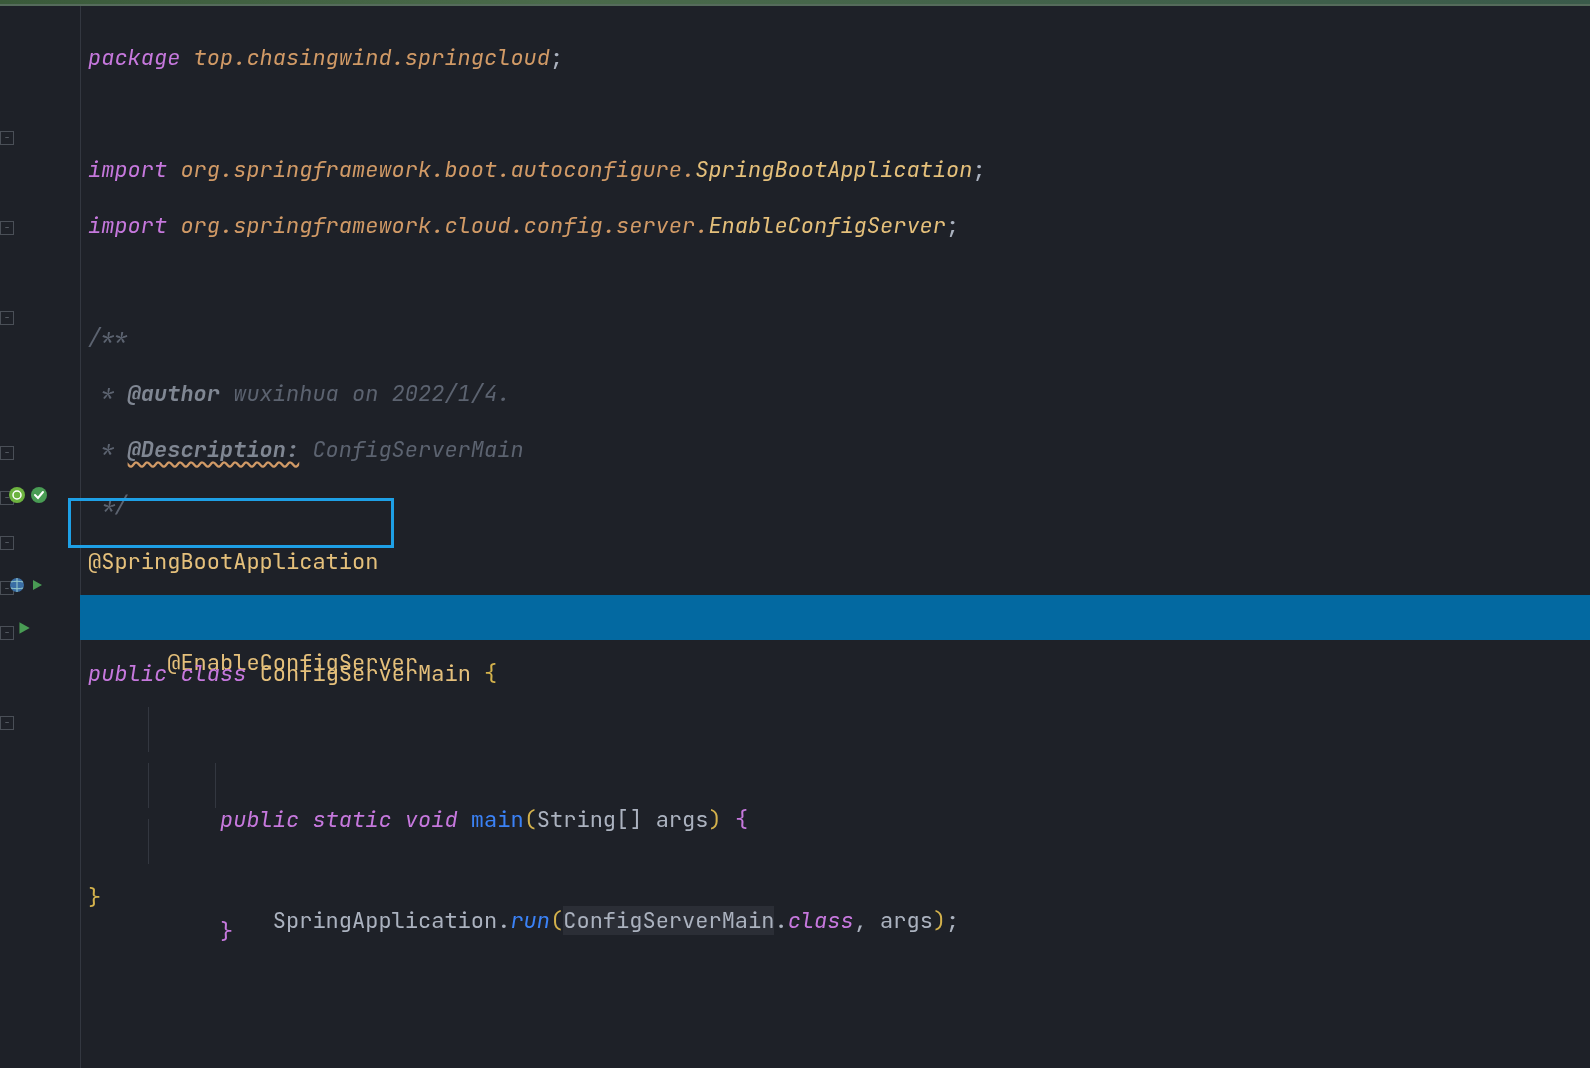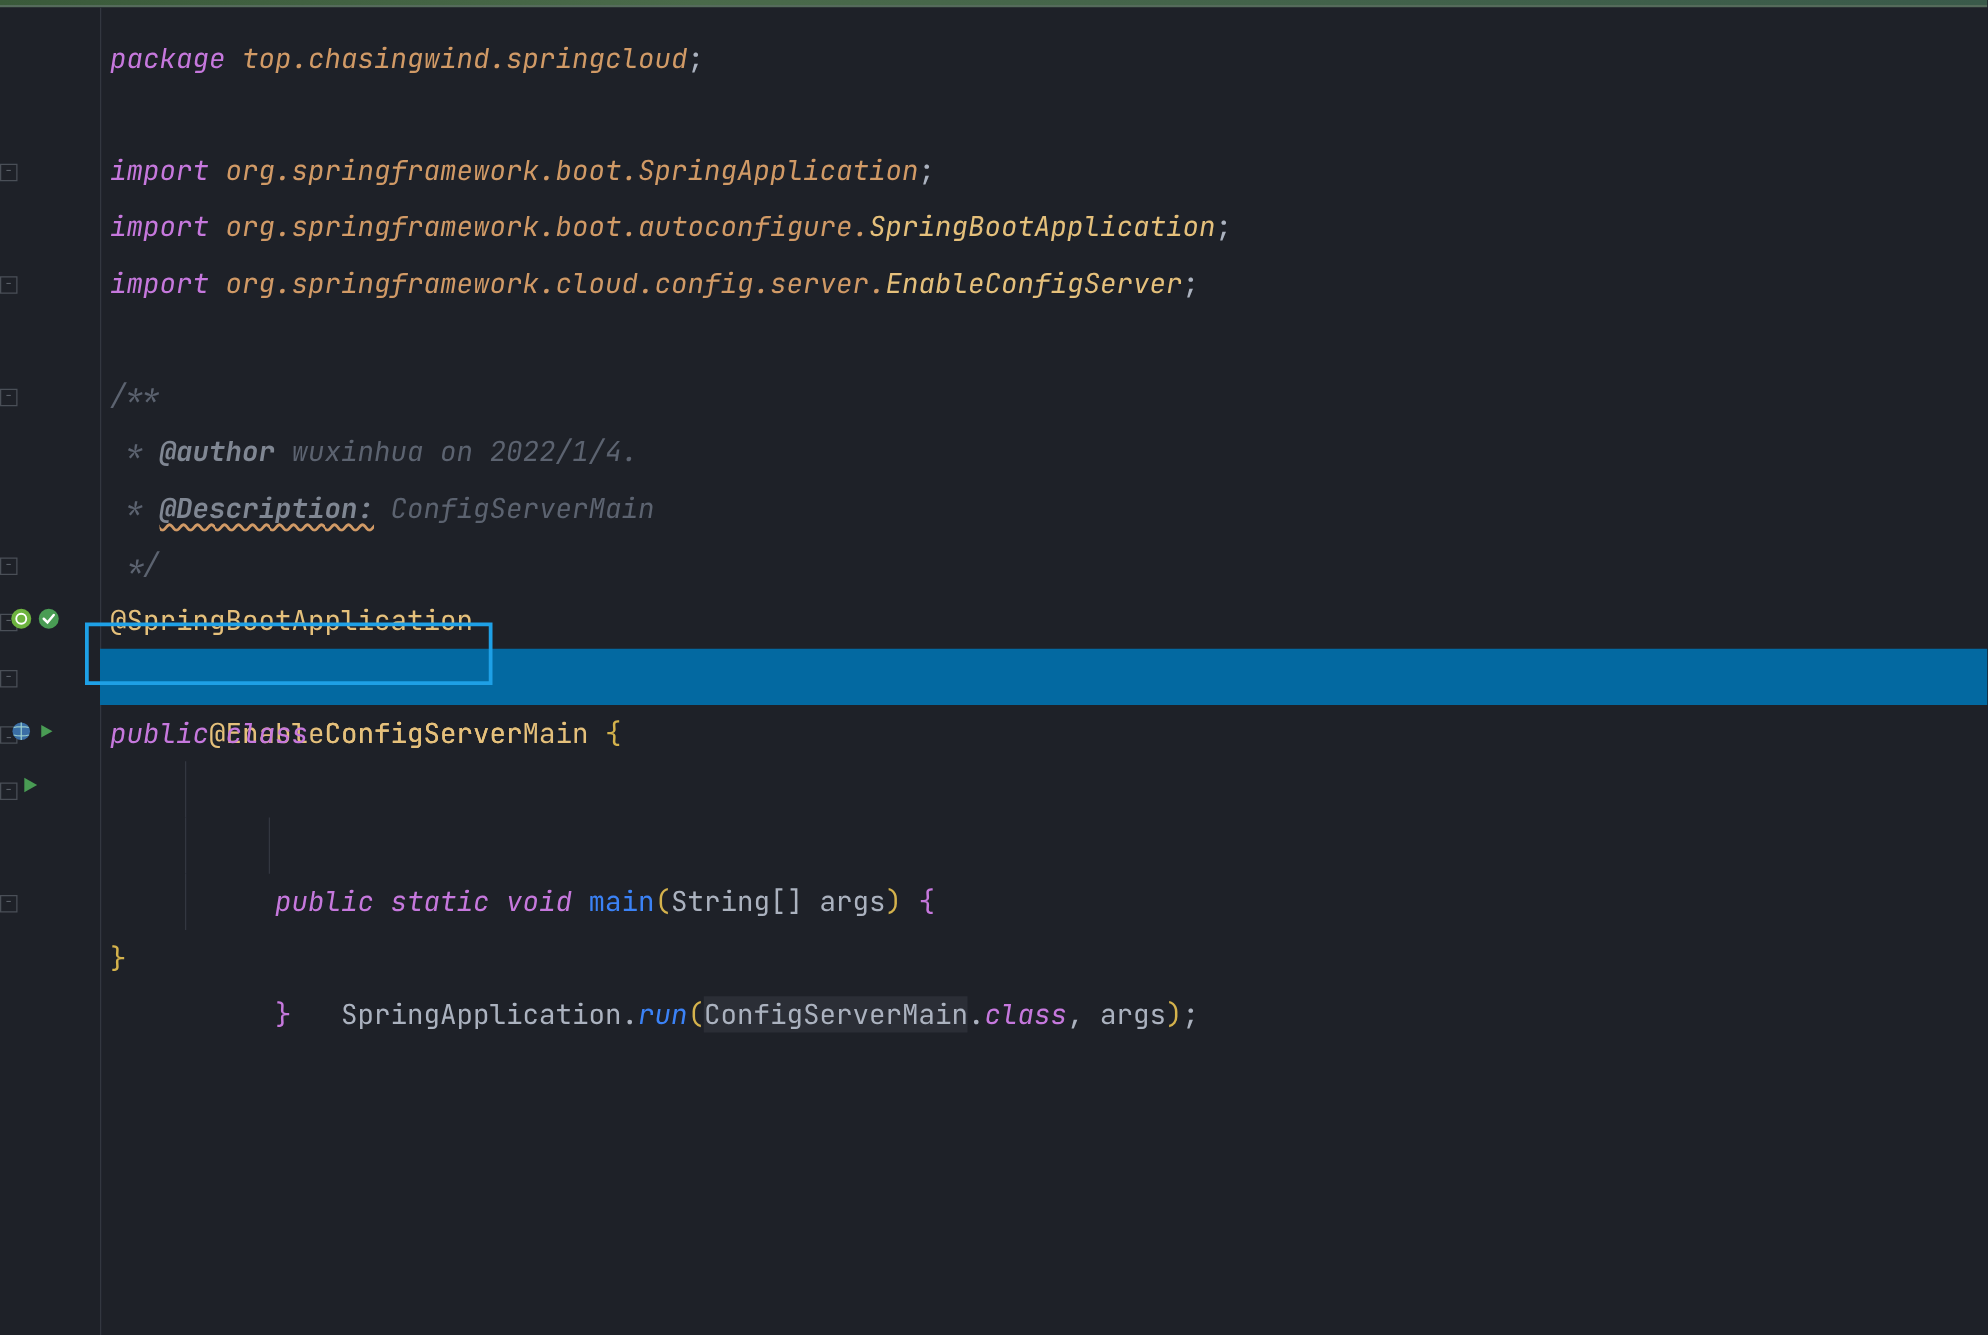--- a/index.html
+++ b/index.html
@@ -52,20 +52,21 @@
     flex: 1;
     padding-top: 18px;
     position: relative;
   }
   .line {
     height: 45px;
     line-height: 45px;
     white-space: pre;
     position: relative;
     padding-left: 8px;
+    margin-top: 11px;
   }
   .line.highlighted {
     background: #0369a1;
   }
 
   .kwd-purple { color: #c678dd; font-style: italic; }
   .pkg-orange { color: #d19a66; font-style: italic; }
   .import-cls-em { color: #e5c07b; font-style: italic; }
   .delim { color: #abb2bf; }
   .comment-gray { color: #5c6370; font-style: italic; }
@@ -147,21 +148,20 @@
   </div>
 
   <div class="code-col code-area">
 
     <div class="vert-guide" style="left: 0px; top: 0; bottom: 0;"></div>
 
     <div class="line"><span class="kwd-purple">package</span><span class="pkg-orange"> top.chasingwind.springcloud</span><span class="delim">;</span></div>
 
     <div class="line"></div>
 
-    <div class="line"><span class="kwd-purple">import</span><span class="pkg-orange"> org.springframework.boot.</span><span class="pkg-orange">SpringApplication</span><span class="delim">;</span></div>
 
     <div class="line"><span class="kwd-purple">import</span><span class="pkg-orange"> org.springframework.boot.autoconfigure.</span><span class="import-cls-em">SpringBootApplication</span><span class="delim">;</span></div>
 
     <div class="line"><span class="kwd-purple">import</span><span class="pkg-orange"> org.springframework.cloud.config.server.</span><span class="import-cls-em">EnableConfigServer</span><span class="delim">;</span></div>
 
     <div class="line"></div>
 
     <div class="line"><span class="comment-gray">/**</span></div>
 
     <div class="line"><span class="comment-gray"> * </span><span class="doc-tag" style="font-weight:600">@author</span><span class="comment-gray"> wuxinhua on 2022/1/4.</span></div>

